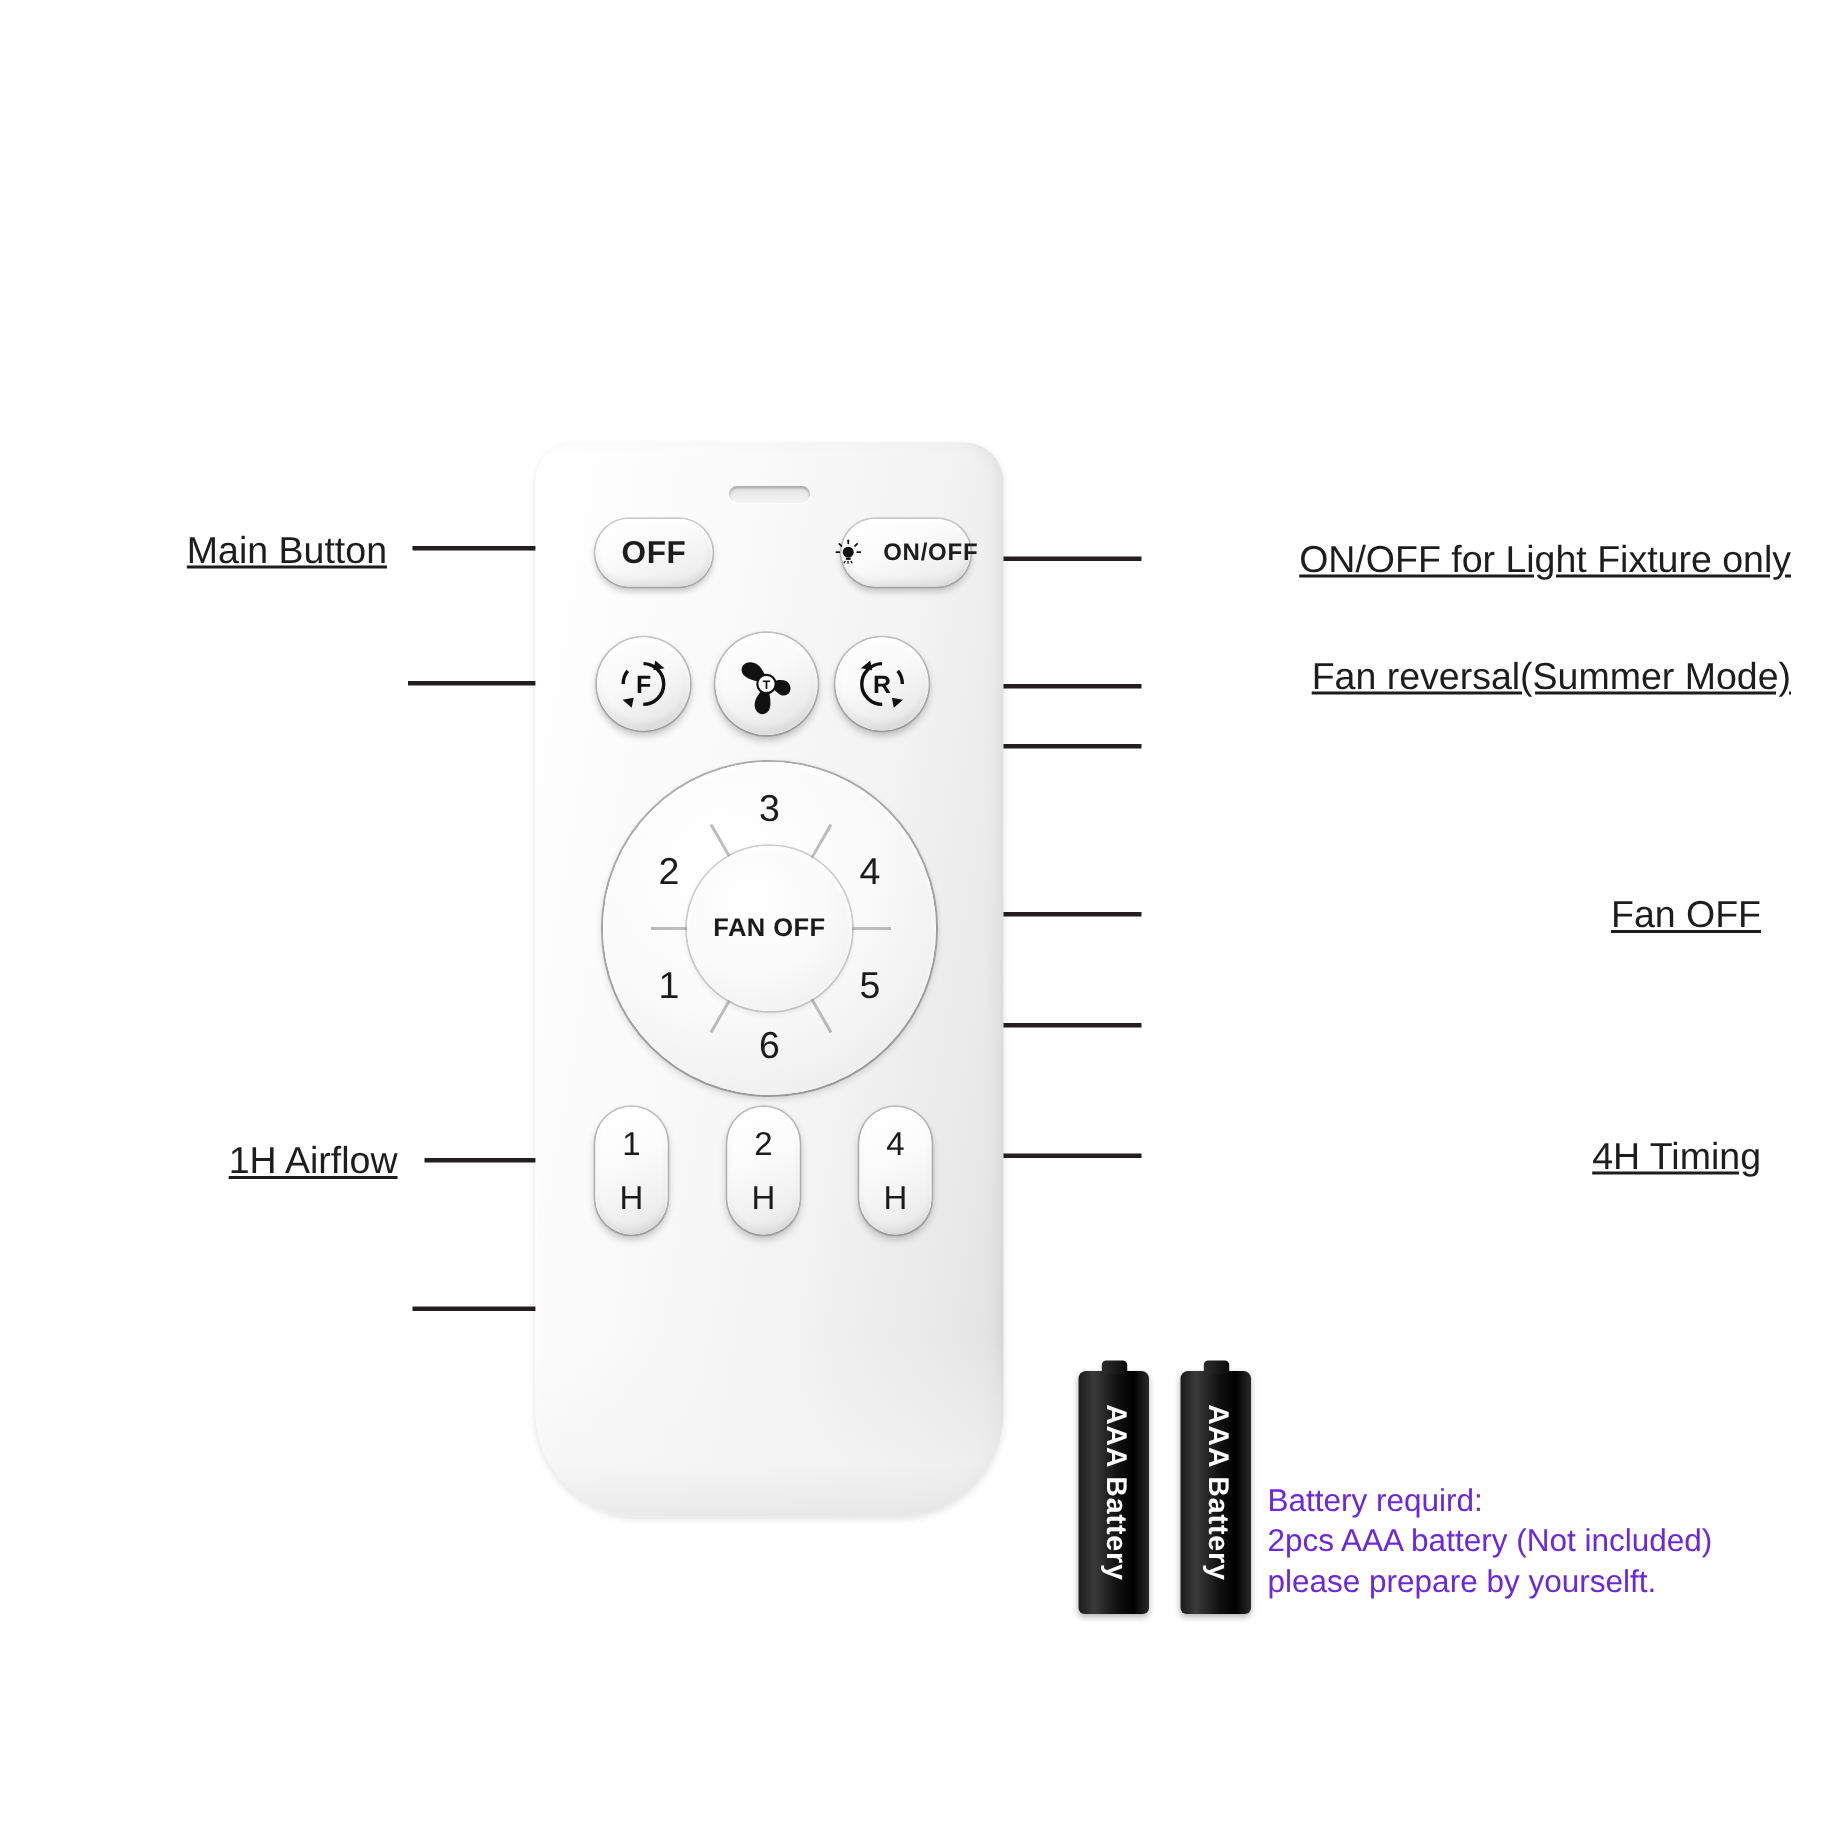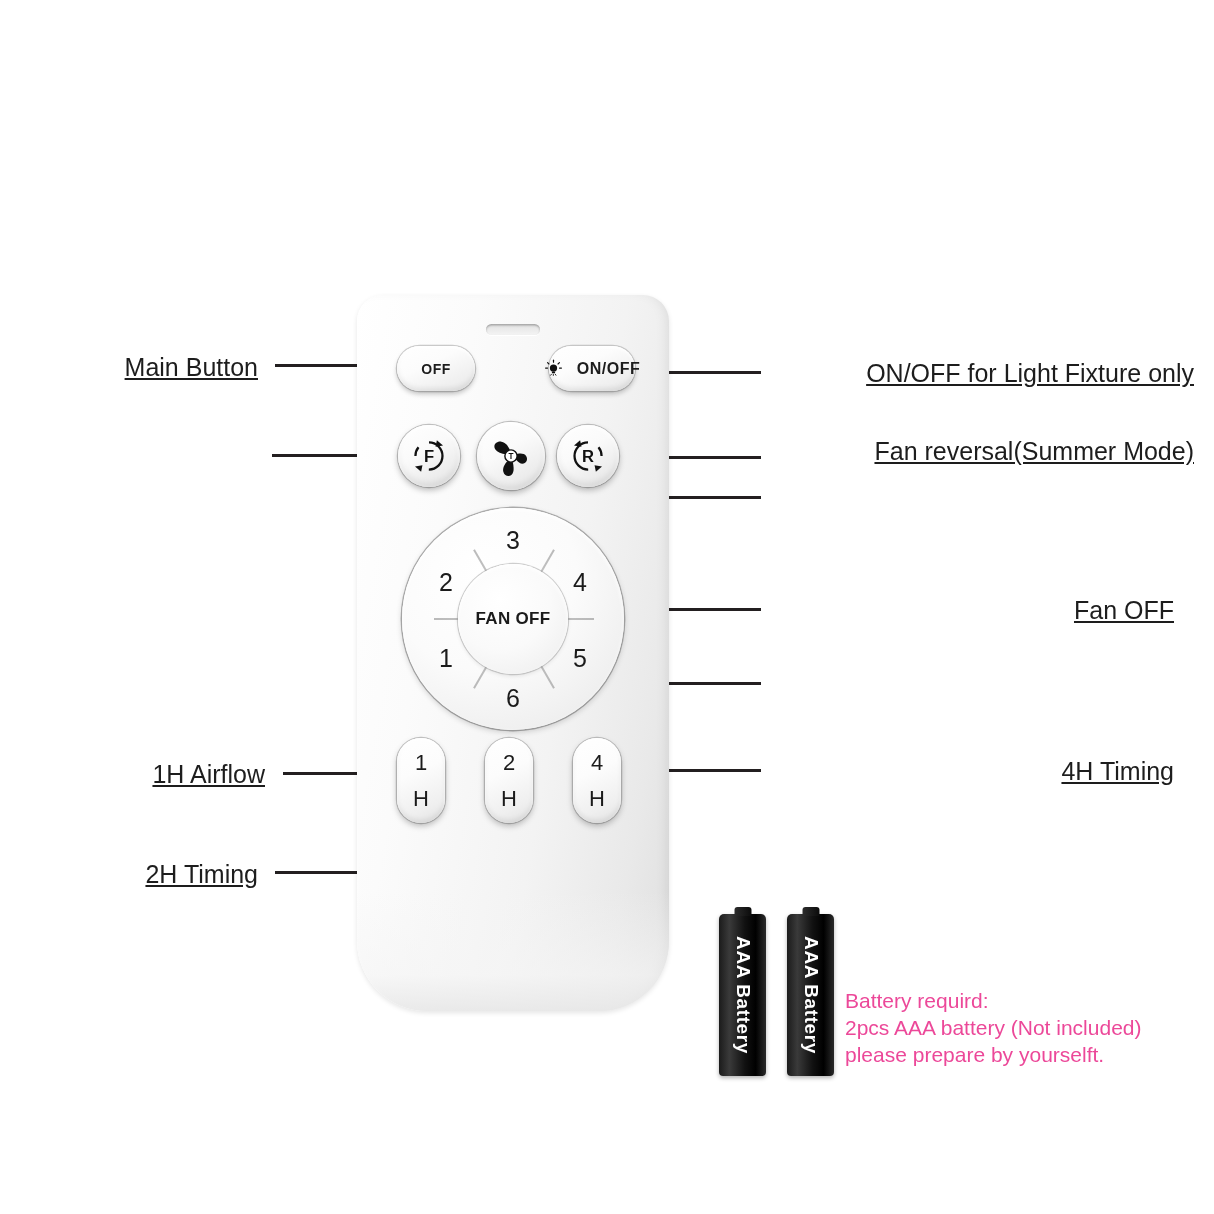--- a/index.html
+++ b/index.html
@@ -44,21 +44,21 @@
   }
 
   
   .pill{
     position:absolute;border-radius:999px;
     background:linear-gradient(155deg,#ffffff 0%,#fcfcfc 40%,#efefef 78%,#e2e2e2 100%);
     box-shadow:0 3px 5px rgba(0,0,0,.24), 0 0 0 1.2px rgba(150,150,150,.45),
                inset 0 2px 3px rgba(255,255,255,.95), inset 0 -3px 5px rgba(0,0,0,.07);
     display:flex;align-items:center;justify-content:center;
   }
-  .pill .txt{font-size:14px;font-weight:700;letter-spacing:.5px;color:#1d1d1d;}
+  .pill .txt{font-size:21px;font-weight:700;letter-spacing:.5px;color:#1d1d1d;}
 
   
   .rnd{
     position:absolute;border-radius:50%;
     background:linear-gradient(150deg,#ffffff 0%,#fafafa 42%,#ececec 76%,#dedede 100%);
     box-shadow:0 3px 6px rgba(0,0,0,.28), 0 0 0 1.2px rgba(145,145,145,.5),
                inset 0 2px 4px rgba(255,255,255,.95), inset 0 -4px 6px rgba(0,0,0,.07);
     display:flex;align-items:center;justify-content:center;
   }
 
@@ -107,21 +107,21 @@
   .battery .cap{
     position:absolute;left:50%;top:-7px;transform:translateX(-50%);
     width:17px;height:9px;border-radius:3px 3px 0 0;
     background:linear-gradient(to right,#2c2c2c,#0b0b0b);
   }
   .battery .btxt{
     position:absolute;left:50%;top:50%;
     transform:translate(-50%,-50%) rotate(90deg);
     white-space:nowrap;color:#fff;font-size:19px;font-weight:700;letter-spacing:.6px;
   }
-  #battery-note{position:absolute;left:845px;top:987px;font-size:21px;line-height:27px;color:#ec4899;white-space:pre-line;}
+  #battery-note{position:absolute;left:845px;top:987px;font-size:21px;line-height:27px;color:#6d28d9;white-space:pre-line;}
 
   svg{display:block;}
 </style>
 </head>
 <body>
 
 <div class="stage">
 
   <div class="lead h" style="left:275px;top:364px;width:130px;"></div>
 
@@ -140,36 +140,35 @@
   <div class="lead h" style="left:512px;top:496px;width:249px;"></div>
 
   <div class="lead h" style="left:500px;top:608px;width:261px;"></div>
 
   <div class="lead h" style="left:508px;top:682px;width:253px;"></div>
 
   <div class="lead h" style="left:612px;top:769px;width:149px;"></div>
 
   <div class="label left" style="left:0px;top:350px;width:258px;">Main Button</div>
   <div class="label left" style="left:0px;top:757px;width:265px;">1H Airflow</div>
-  <div class="label left" style="left:0px;top:857px;width:258px;">2H Timing</div>
 
   <div class="label right" style="left:774px;top:356px;width:420px;">ON/OFF for Light Fixture only</div>
   <div class="label right" style="left:774px;top:434px;width:420px;">Fan reversal(Summer Mode)</div>
   <div class="label right" style="left:774px;top:593px;width:400px;">Fan OFF</div>
   <div class="label right" style="left:774px;top:754px;width:400px;">4H Timing</div>
 
   <div id="remote">
 
     <div class="ir-slot"></div>
 
     <div class="pill" style="left:40px;top:51px;width:78px;height:45px;">
       <span class="txt">OFF</span>
     </div>
 
-    <div class="pill" style="left:192px;top:51px;width:86px;height:45px;gap:14px;">
+    <div class="pill" style="left:204px;top:51px;width:86px;height:45px;gap:14px;">
       <span style="display:flex;">
         <svg width="19" height="19" viewBox="0 0 24 24">
           <g fill="#111" stroke="#111" stroke-width="1.5" stroke-linecap="round">
             <line x1="12" y1="1.5" x2="12" y2="4"></line>
             <line x1="4.5" y1="4.5" x2="6.3" y2="6.3"></line>
             <line x1="19.5" y1="4.5" x2="17.7" y2="6.3"></line>
             <line x1="2" y1="11.5" x2="4.4" y2="11.5"></line>
             <line x1="22" y1="11.5" x2="19.6" y2="11.5"></line>
           </g>
           <circle cx="12" cy="11.5" r="4.6" fill="#111"></circle>

